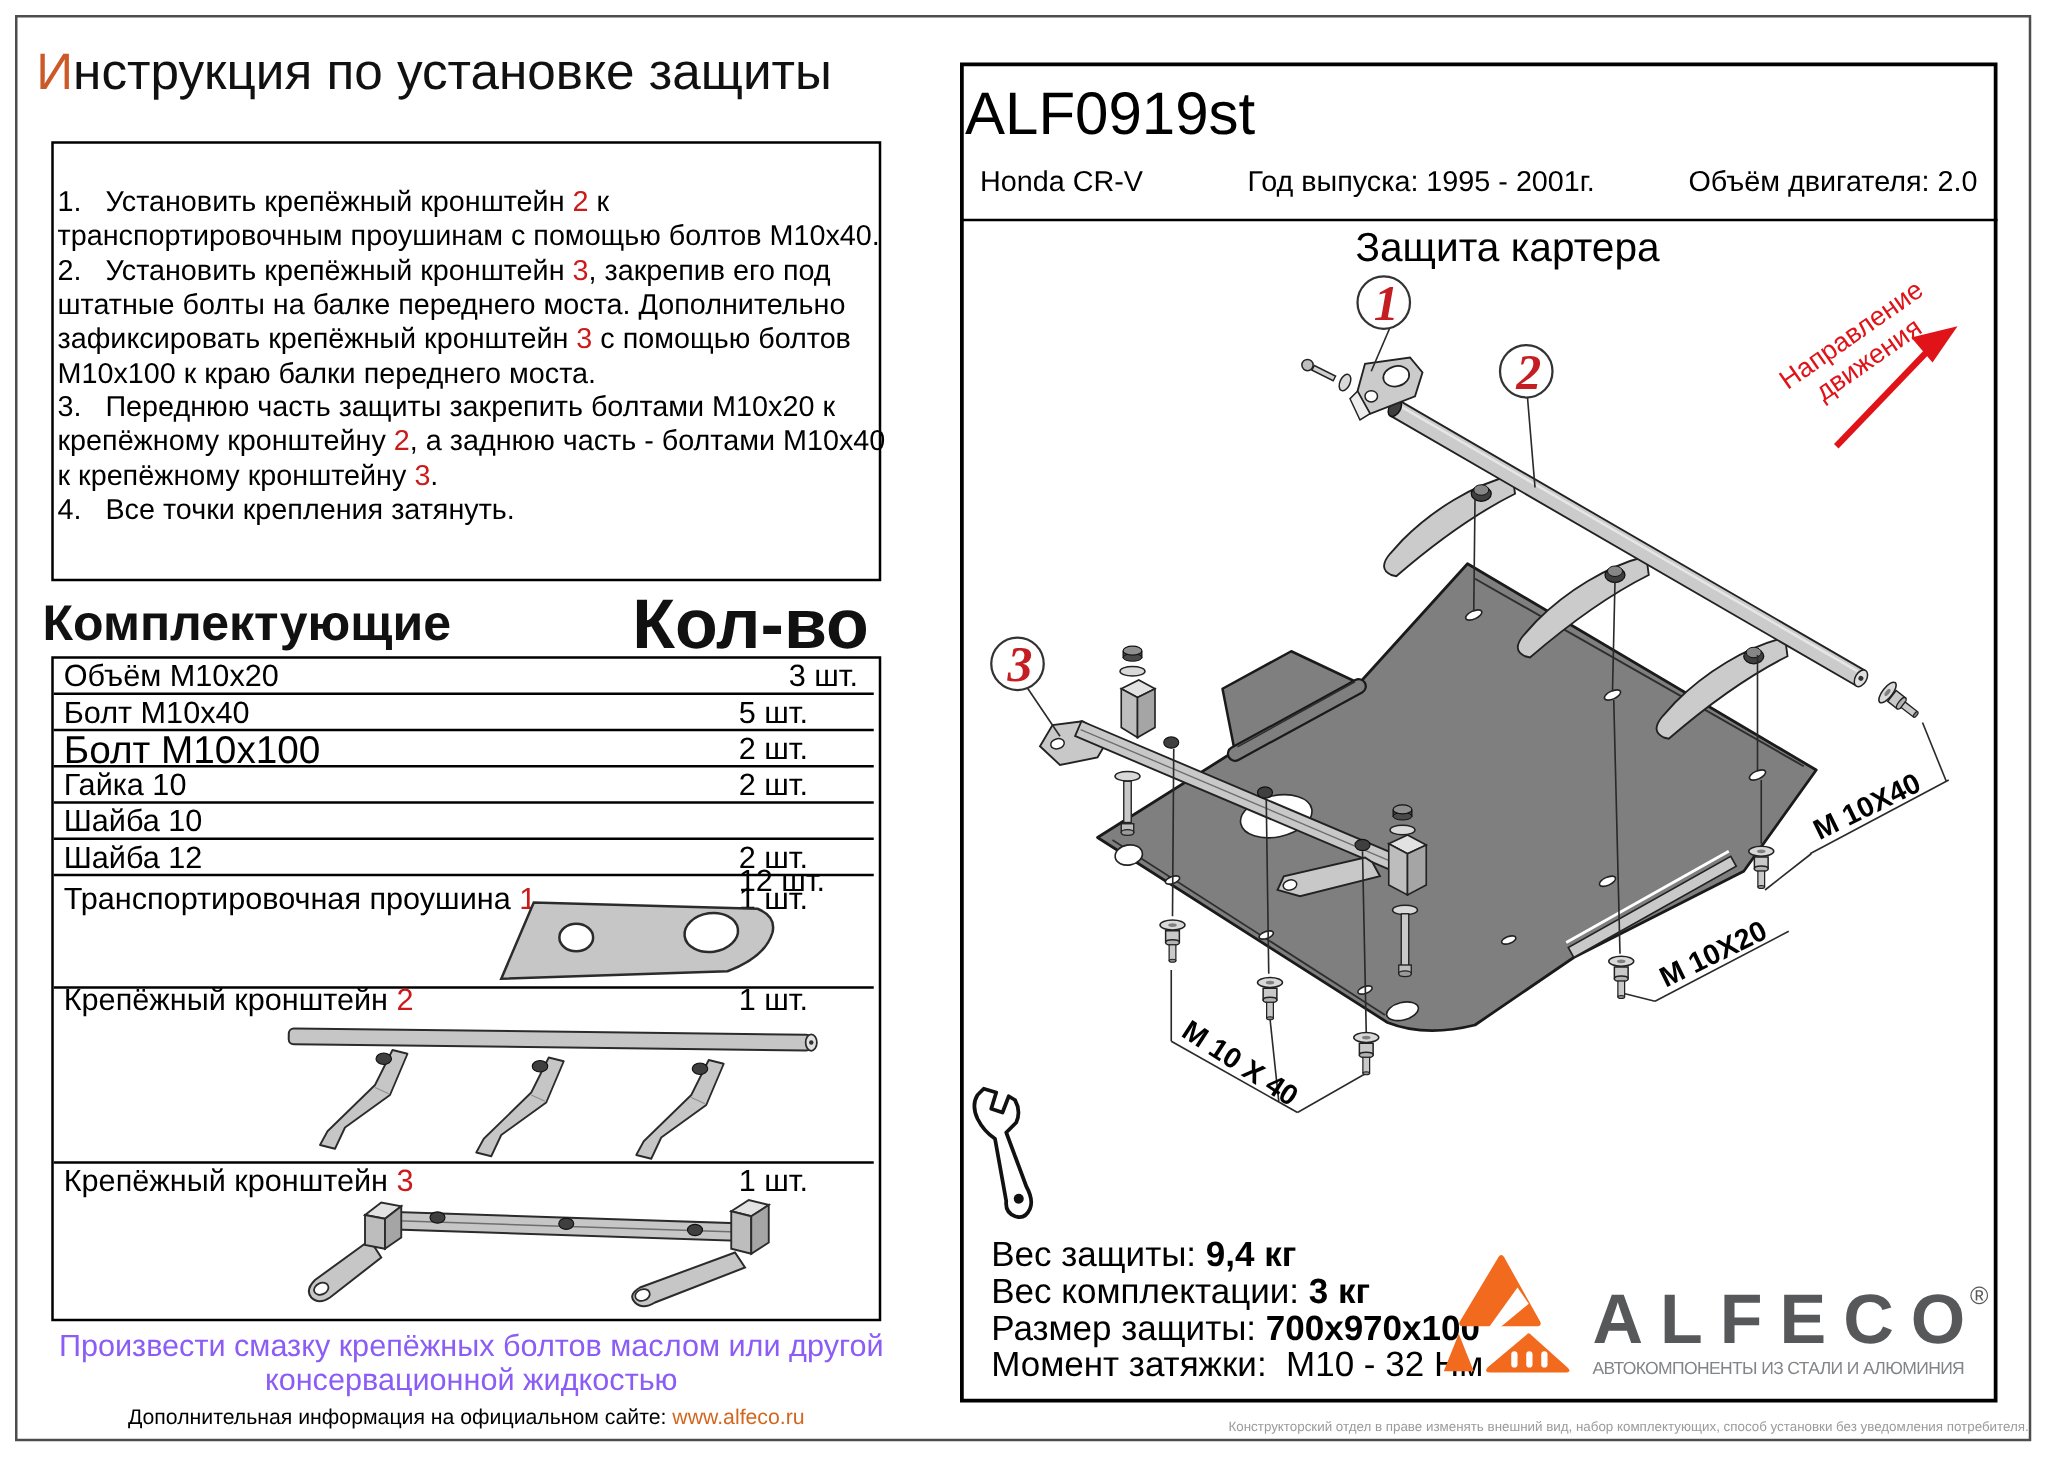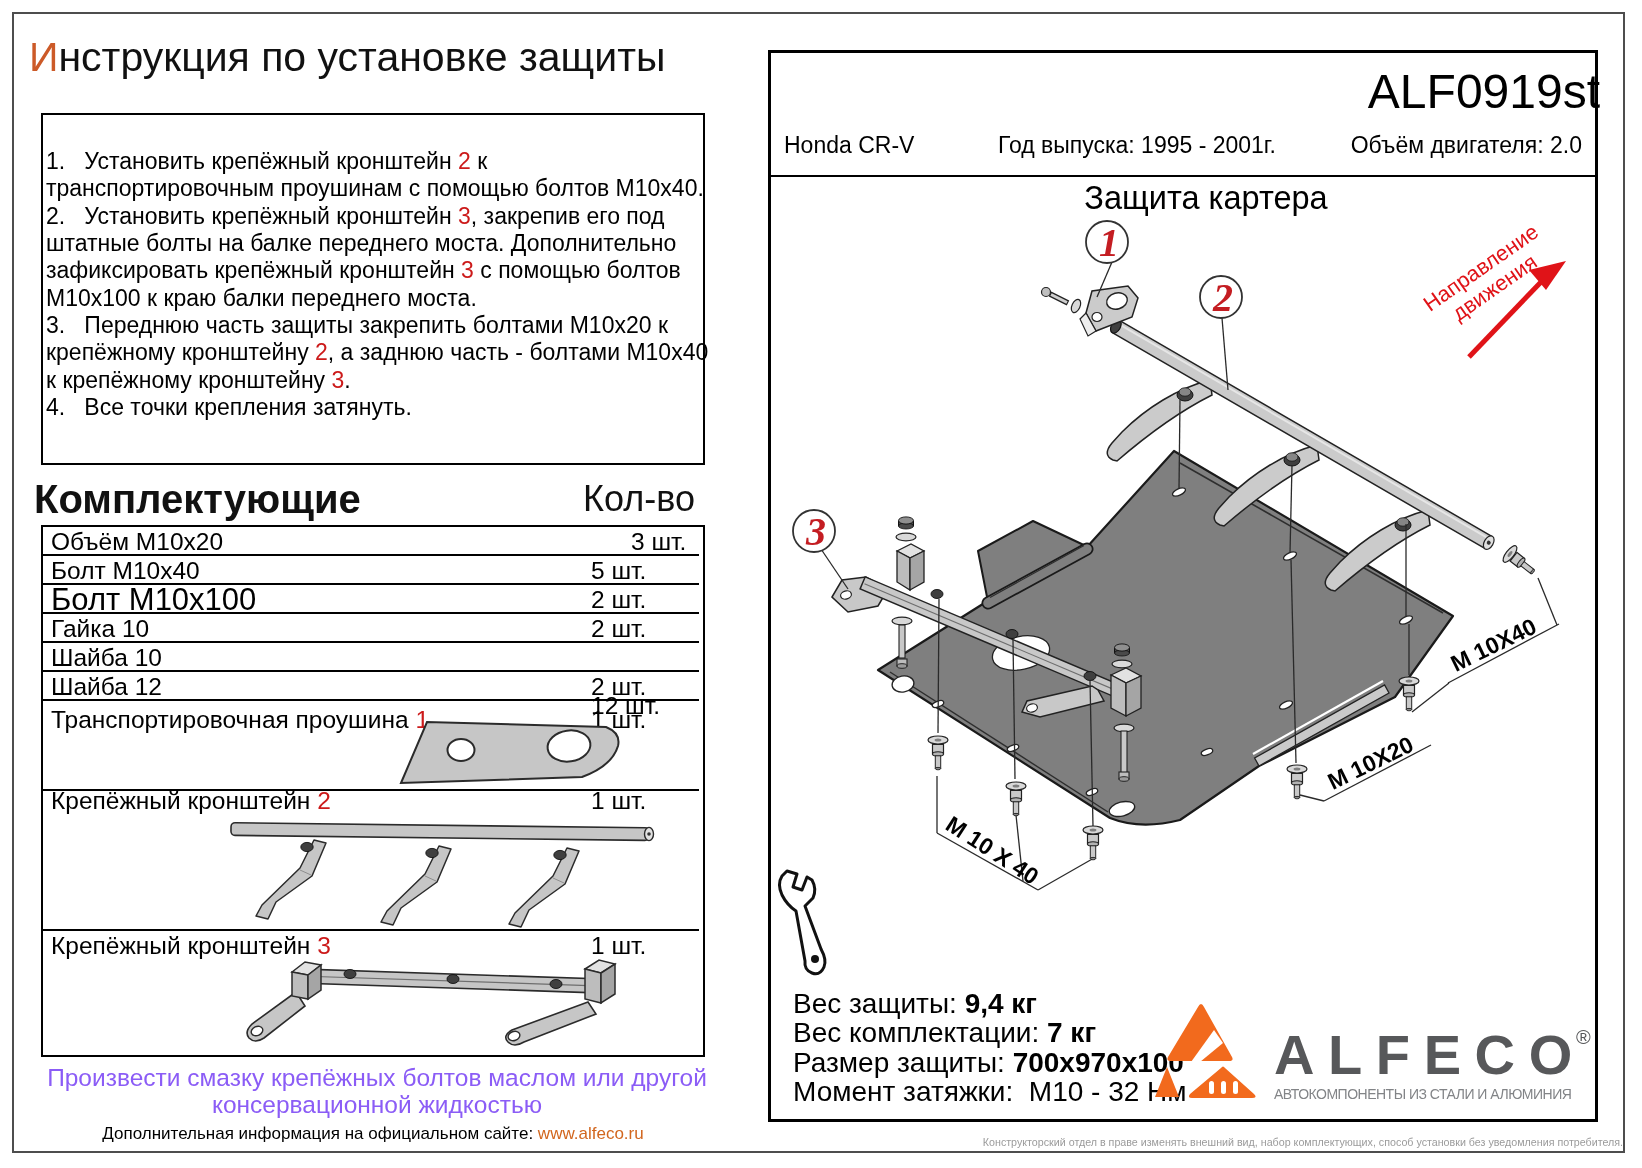--- a/index.html
+++ b/index.html
@@ -24,21 +24,21 @@
 штатные болты на балке переднего моста. Дополнительно<br>
 зафиксировать крепёжный кронштейн <span class="red">3</span> с помощью болтов<br>
 М10х100 к краю балки переднего моста.<br>
 3.&nbsp;&nbsp;&nbsp;Переднюю часть защиты закрепить болтами М10х20 к<br>
 крепёжному кронштейну <span class="red">2</span>, а заднюю часть - болтами М10х40<br>
 к крепёжному кронштейну <span class="red">3</span>.<br>
 4.&nbsp;&nbsp;&nbsp;Все точки крепления затянуть.
 </div>
 
 <div class="abs" style="left:34px;top:478.5px;font-size:40px;line-height:40px;font-weight:bold;color:#111;">Комплектующие</div>
-<div class="abs" style="right:947px;top:478.5px;font-size:36px;line-height:40px;font-weight:normal;color:#111;">Кол-во</div>
+<div class="abs" style="right:947px;top:478.5px;font-size:56px;line-height:40px;font-weight:bold;color:#111;">Кол-во</div>
 
 <div class="abs" style="left:41px;top:525px;width:660px;height:528px;border:2px solid #000;"></div>
 <div class="abs" style="left:43px;top:553.5px;width:656px;height:2px;background:#000;"></div>
 <div class="abs" style="left:43px;top:582.5px;width:656px;height:2px;background:#000;"></div>
 <div class="abs" style="left:43px;top:611.5px;width:656px;height:2px;background:#000;"></div>
 <div class="abs" style="left:43px;top:640.5px;width:656px;height:2px;background:#000;"></div>
 <div class="abs" style="left:43px;top:669.5px;width:656px;height:2px;background:#000;"></div>
 <div class="abs" style="left:43px;top:698.5px;width:656px;height:2px;background:#000;"></div>
 <div class="abs" style="left:43px;top:788.5px;width:656px;height:2px;background:#000;"></div>
 <div class="abs" style="left:43px;top:928.5px;width:656px;height:2px;background:#000;"></div>
@@ -59,30 +59,30 @@
 <div class="abs" style="left:591px;top:707.5px;font-size:24.5px;line-height:24.5px;">1 шт.</div>
 <div class="abs" style="left:51px;top:789px;font-size:24.5px;line-height:24.5px;">Крепёжный кронштейн <span class="red">2</span></div>
 <div class="abs" style="left:591px;top:789px;font-size:24.5px;line-height:24.5px;">1 шт.</div>
 <div class="abs" style="left:51px;top:933.5px;font-size:24.5px;line-height:24.5px;">Крепёжный кронштейн <span class="red">3</span></div>
 <div class="abs" style="left:591px;top:933.5px;font-size:24.5px;line-height:24.5px;">1 шт.</div>
 
 <div class="abs" style="left:45px;top:1065px;width:664px;text-align:center;font-size:24.5px;line-height:26.5px;color:#8b5cf6;white-space:nowrap;">Произвести смазку крепёжных болтов маслом или другой<br>консервационной жидкостью</div>
 <div class="abs" style="left:41px;top:1124px;width:664px;text-align:center;font-size:17px;color:#000;white-space:nowrap;">Дополнительная информация на официальном сайте: <span style="color:#d2661e;">www.alfeco.ru</span></div>
 
 <div class="abs" style="left:768px;top:50px;width:824px;height:1066px;border:3px solid #000;"></div>
-<div class="abs" style="left:772px;top:68px;width:828px;text-align:right;font-size:48px;line-height:48px;color:#000;">ALF0919st</div>
+<div class="abs" style="left:772px;top:68px;width:828px;text-align:left;font-size:48px;line-height:48px;color:#000;">ALF0919st</div>
 <div class="abs" style="left:784px;top:131.5px;font-size:23px;">Honda CR-V</div>
 <div class="abs" style="left:998px;top:131.5px;font-size:23px;">Год выпуска: 1995 - 2001г.</div>
 <div class="abs" style="right:60px;top:131.5px;font-size:23px;">Объём двигателя: 2.0</div>
 <div class="abs" style="left:768px;top:175px;width:830px;height:2px;background:#000;"></div>
 <div class="abs" style="left:772px;top:182px;width:820px;text-align:center;font-size:32.5px;line-height:32.5px;padding-left:24px;">Защита картера</div>
 
 <div class="abs" style="left:793px;top:988.5px;font-size:28px;line-height:29.5px;white-space:nowrap;">
 Вес защиты: <b>9,4 кг</b><br>
-Вес комплектации: <b>7 кг</b><br>
+Вес комплектации: <b>3 кг</b><br>
 Размер защиты: <b>700х970х100</b><br>
 Момент затяжки:&nbsp; М10 - 32 Нм
 </div>
 
 <div class="abs" style="left:1274px;top:1027px;font-size:56px;line-height:56px;font-weight:bold;color:#57585a;letter-spacing:13.6px;">ALFECO</div>
 <div class="abs" style="left:1576px;top:1026px;font-size:20px;color:#57585a;">®</div>
 <div class="abs" style="left:1274px;top:1086px;font-size:14px;color:#828487;letter-spacing:-0.5px;white-space:nowrap;">АВТОКОМПОНЕНТЫ ИЗ СТАЛИ И АЛЮМИНИЯ</div>
 
 <div class="abs" style="right:19px;top:1136px;font-size:10.7px;color:#9b9b9b;white-space:nowrap;">Конструкторский отдел в праве изменять внешний вид, набор комплектующих, способ установки без уведомления потребителя.</div>
 

